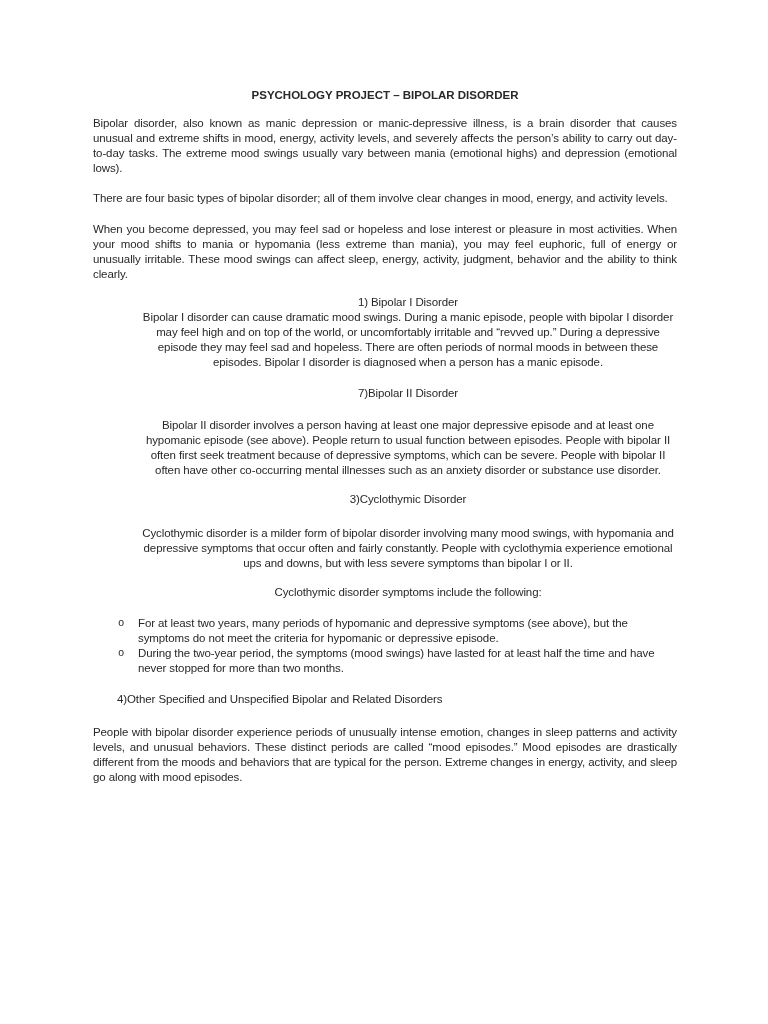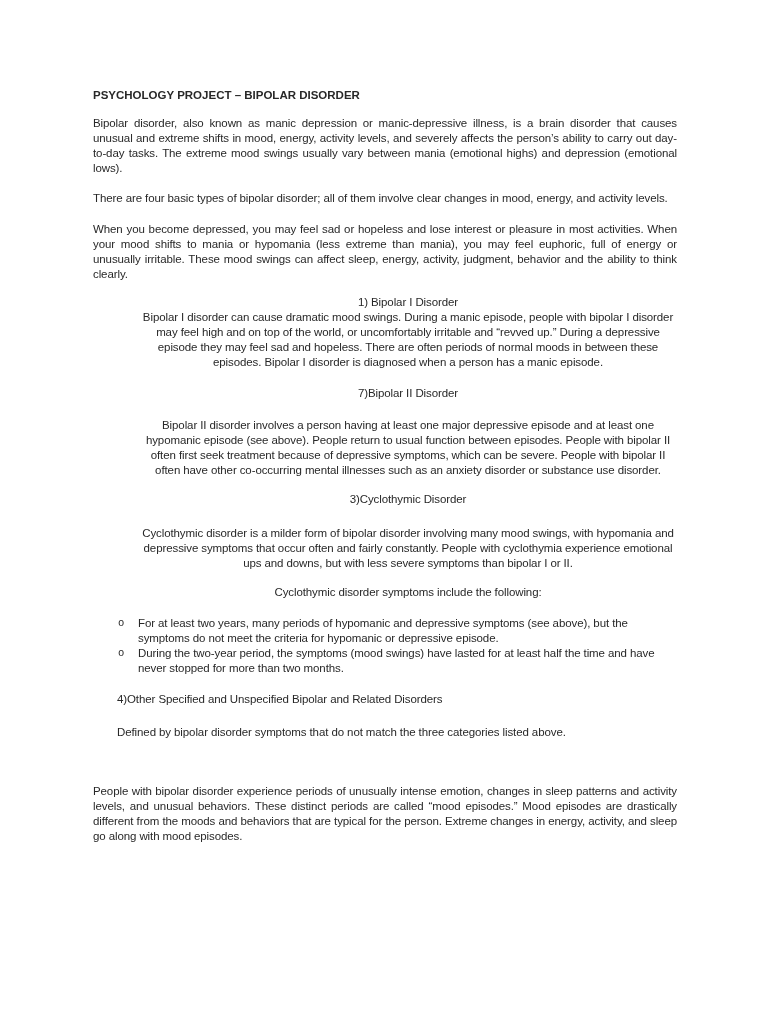--- a/index.html
+++ b/index.html
@@ -17,21 +17,21 @@
     color: #282828;
     overflow: hidden;
   }
   .content {
     position: absolute;
     top: 88px;
     left: 93px;
     width: 584px;
   }
   .doc-title {
-    text-align: left;
+    text-align: center;
     font-weight: 600;
     letter-spacing: 0;
     margin-bottom: 13px;
   }
   .para {
     text-align: justify;
     margin-bottom: 15px;
   }
   .para.tight { margin-bottom: 13px; }
   .para.p3 { margin-bottom: 16px; }
@@ -109,19 +109,18 @@
         <span class="bullet-text">For at least two years, many periods of hypomanic and depressive symptoms (see above), but the symptoms do not meet the criteria for hypomanic or depressive episode.</span>
       </div>
       <div class="bullet-item">
         <span class="bullet-marker">o</span>
         <span class="bullet-text">During the two-year period, the symptoms (mood swings) have lasted for at least half the time and have never stopped for more than two months.</span>
       </div>
     </div>
 
     <div class="section4-heading">4)Other Specified and Unspecified Bipolar and Related Disorders</div>
 
-    <div class="section4-body">Defined by bipolar disorder symptoms that do not match the three categories listed above.</div>
 
 
     <p class="signs-para">People with bipolar disorder experience periods of unusually intense emotion, changes in sleep patterns and activity levels, and unusual behaviors. These distinct periods are called “mood episodes.” Mood episodes are drastically different from the moods and behaviors that are typical for the person. Extreme changes in energy, activity, and sleep go along with mood episodes.</p>
 
   </div>
 </div>
 
 </body></html>

